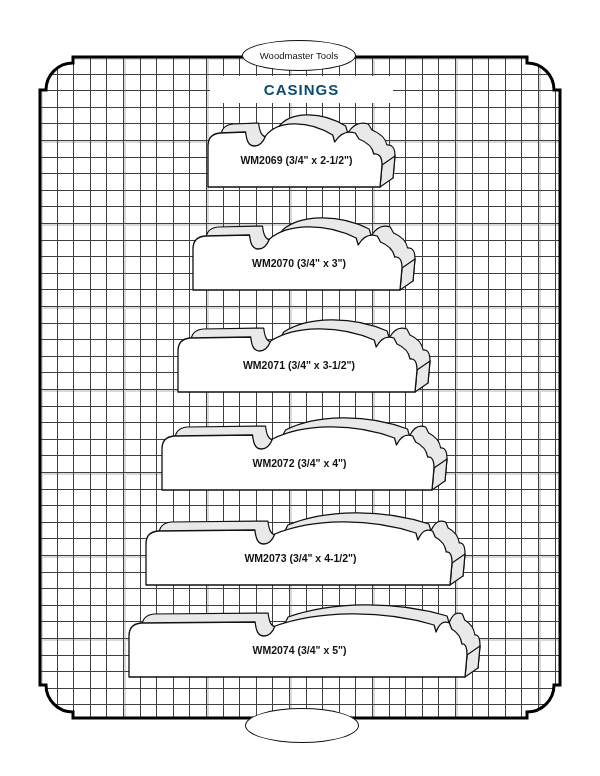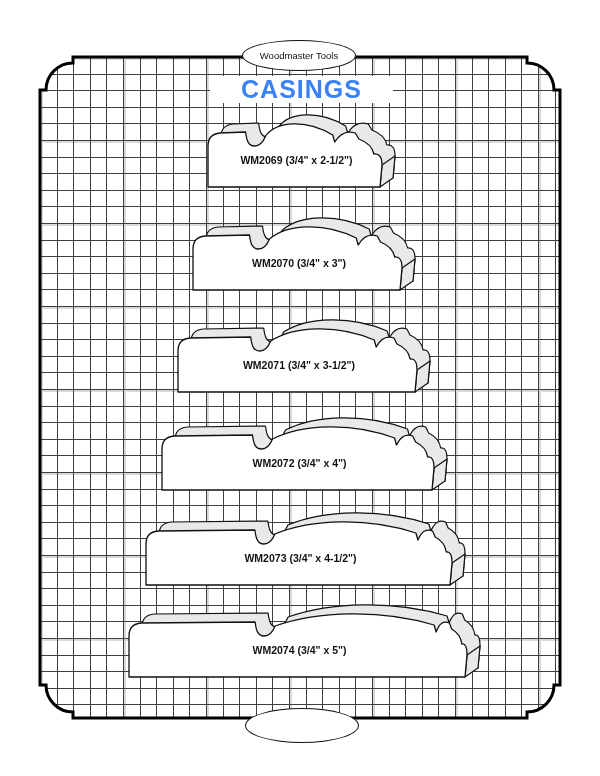--- a/index.html
+++ b/index.html
@@ -6,21 +6,21 @@
   .page{
     position:relative;width:600px;height:776px;background:#ffffff;
     font-family:"Liberation Sans",sans-serif;overflow:hidden;
   }
   .frame-svg{position:absolute;left:0;top:0;}
   .title-band{
     position:absolute;left:210px;top:76px;width:183px;height:27px;
     background:#ffffff;display:flex;align-items:center;justify-content:center;
   }
   .title-band h1{
-    margin:0;font-size:25px;font-weight:bold;letter-spacing:1px;color:#3b82f6;
+    margin:0;font-size:15px;font-weight:bold;letter-spacing:1px;color:#0c4a6e;
   }
   .oval{
     position:absolute;background:#ffffff;border:1.4px solid #111111;
     border-radius:50%;display:flex;align-items:center;justify-content:center;
   }
   .oval.top{left:242px;top:40px;width:112px;height:29px;}
   .oval.bottom{left:245px;top:708px;width:112px;height:33px;}
   .oval.top span{font-size:9.5px;color:#111111;white-space:nowrap;text-align:center;}
   .casing{position:absolute;}
   svg.molding{overflow:visible;display:block;}

